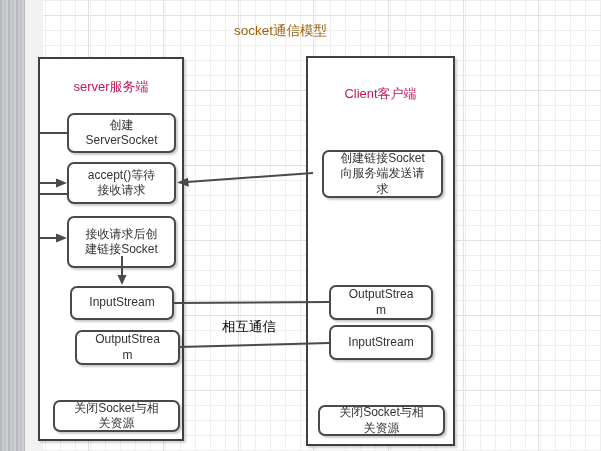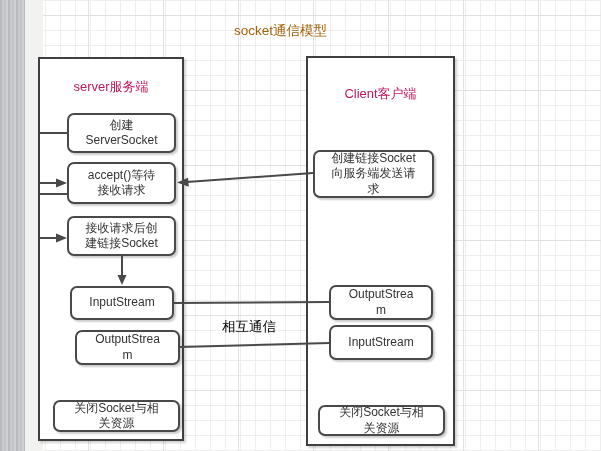--- a/index.html
+++ b/index.html
@@ -35,26 +35,26 @@
     display:flex;align-items:center;justify-content:center;text-align:center;}
   .node span{white-space:pre-line;font-size:12px;line-height:15.5px;color:#333;}
 
   .server-container{left:38px;top:57px;width:146px;height:384px;}
   .server-container .container-label{margin-top:19px;}
   .client-container{left:298px;top:56px;width:149px;height:390px;margin-left:8px;}
   .client-container .container-label{margin-top:27px;}
 
   .s-create{left:67px;top:113px;width:109px;height:40px;}
   .s-accept{left:67px;top:162px;width:109px;height:42px;}
-  .s-link{left:67px;top:216px;width:109px;height:40px;}
+  .s-link{left:67px;top:216px;width:109px;height:52px;}
   .s-input{left:70px;top:286px;width:104px;height:34px;}
   .s-output{left:75px;top:330px;width:105px;height:35px;}
   .s-close{left:53px;top:400px;width:127px;height:32px;}
 
-  .c-request{left:313px;top:150px;width:121px;height:48px;}
+  .c-request{left:322px;top:150px;width:121px;height:48px;}
   .c-output{left:329px;top:285px;width:104px;height:35px;}
   .c-input{left:329px;top:325px;width:104px;height:35px;}
   .c-close{left:318px;top:405px;width:127px;height:31px;}
 
   .mid-label{position:absolute;left:222px;top:318px;font-size:13.5px;color:#000000;white-space:nowrap;}
 
   svg.connectors{position:absolute;left:0;top:0;pointer-events:none;}
   svg.connectors line{stroke:#4a4a4a;stroke-width:2;}
   svg.connectors polygon{fill:#4a4a4a;}
 </style>

